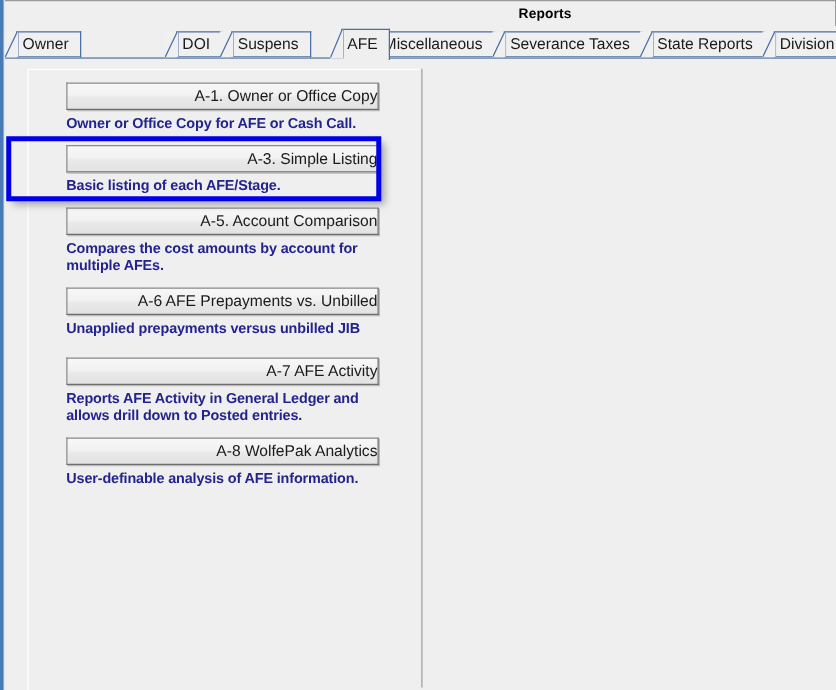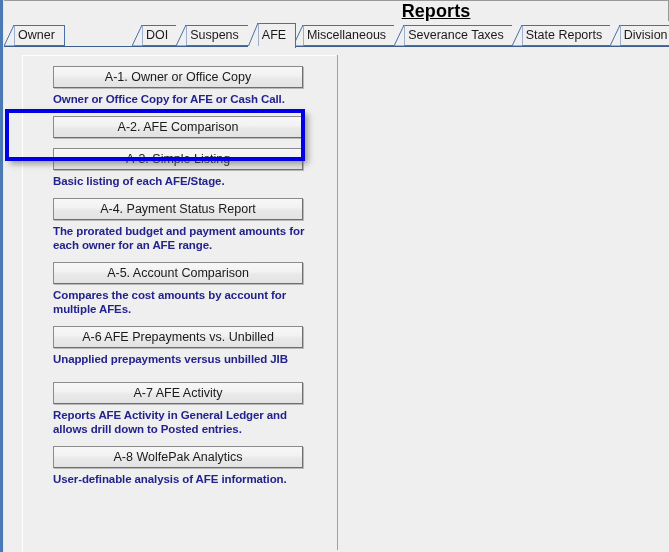--- a/index.html
+++ b/index.html
@@ -18,23 +18,22 @@
   
   .titlebar{
     position:absolute;left:4px;top:0;width:665px;height:21px;
     background:#efefef;
     border-top:1px solid #9a9a9a;
     border-right:1px solid #9a9a9a;
     box-sizing:border-box;
     display:flex;align-items:center;justify-content:center;
   }
   .titlebar .title{
-    font-size:18px;font-weight:bold;color:#000;letter-spacing:.1px;
+    font-size:11px;font-weight:bold;color:#000;letter-spacing:.1px;
     transform:translateX(100px);
-    text-decoration:underline;
   }
 
   
   .tabstrip{
     position:absolute;left:4px;top:21px;width:665px;height:26px;
     background:#efefef;
   }
   .tabstrip .baseline{
     position:absolute;left:0;bottom:0;width:665px;height:1px;background:#3c5f8f;
   }
@@ -97,21 +96,21 @@
     display:block;
     width:250px;height:22px;
     margin:0 0 0 30px;
     background:linear-gradient(to bottom,#f7f7f7 0%,#f2f2f2 45%,#e9e9e9 55%,#e3e3e3 100%);
     border:1px solid #8b8b8b;
     border-right-color:#6e6e6e;
     border-bottom-color:#6e6e6e;
     box-shadow:1px 1px 0 #b9b9b9;
     font-family:"Liberation Sans",sans-serif;
     font-size:12.5px;color:#1a1a1a;
-    text-align:center;line-height:20px;
+    text-align:right;line-height:20px;
     box-sizing:border-box;
     cursor:default;
     padding:0;
   }
   .rep-desc{
     margin:4px 0 0 30px;
     width:265px;
     font-size:11.5px;color:#23238e;font-weight:600;
     line-height:14px;
     letter-spacing:-0.1px;
@@ -162,21 +161,21 @@
       </div>
       <div class="tab" style="left: 172px; width: 73px;">
         <div class="body"></div>
         <div class="slant">
           <svg width="11" height="21" viewBox="0 0 11 21">
             <path d="M0 21 L10 0 L11 0 L11 21 Z" fill="#f0f0f0" stroke="#4a6fa5" stroke-width="1"></path>
           </svg>
         </div>
         <span class="lbl">Suspens</span>
       </div>
-      <div class="tab active" style="left: 244px; width: 48px;">
+      <div class="tab active" style="left: 260px; width: 48px;">
         <div class="body"></div>
         <div class="slant">
           <svg width="11" height="24" viewBox="0 0 11 24">
             <path d="M0 24 L10 0 L11 0 L11 24 Z" fill="#efefef" stroke="#4a6fa5" stroke-width="1"></path>
             <path d="M0 24 L11 24" stroke="#efefef" stroke-width="2"></path>
           </svg>
         </div>
         <span class="lbl">AFE</span>
       </div>
       <div class="tab" style="left: 289px; width: 103px;">
@@ -218,29 +217,24 @@
     </div>
 
   <div class="content">
     <div class="panel">
       <div class="report-list" id="report-list">
           <div class="report-item" style="margin-top: 10px;">
             <button class="rep-btn">A-1. Owner or Office Copy</button>
             <div class="rep-desc">Owner or Office Copy for AFE or Cash Call.</div>
           </div>
           <div class="report-item" style="margin-top: 10px;">
-            <button class="rep-btn">A-2. AFE Comparison</button>
           </div>
           <div class="report-item" style="margin-top: 10px;">
             <button class="rep-btn">A-3. Simple Listing</button>
             <div class="rep-desc">Basic listing of each AFE/Stage.</div>
-          </div>
-          <div class="report-item" style="margin-top: 10px;">
-            <button class="rep-btn">A-4. Payment Status Report</button>
-            <div class="rep-desc">The prorated budget and payment amounts for each owner for an AFE range.</div>
           </div>
           <div class="report-item" style="margin-top: 10px;">
             <button class="rep-btn">A-5. Account Comparison</button>
             <div class="rep-desc">Compares the cost amounts by account for multiple AFEs.</div>
           </div>
           <div class="report-item" style="margin-top: 10px;">
             <button class="rep-btn">A-6 AFE Prepayments vs. Unbilled</button>
             <div class="rep-desc">Unapplied prepayments versus unbilled JIB</div>
           </div>
           <div class="report-item" style="margin-top: 16px;">

